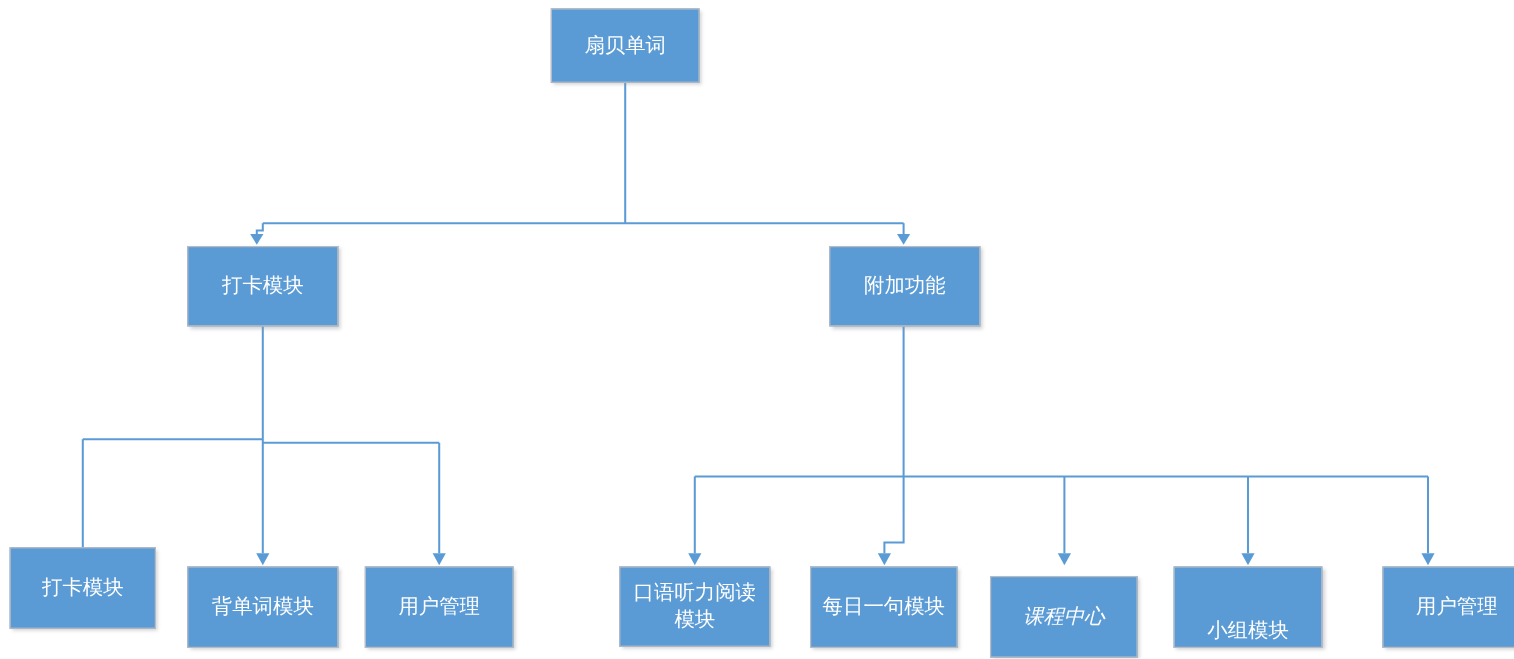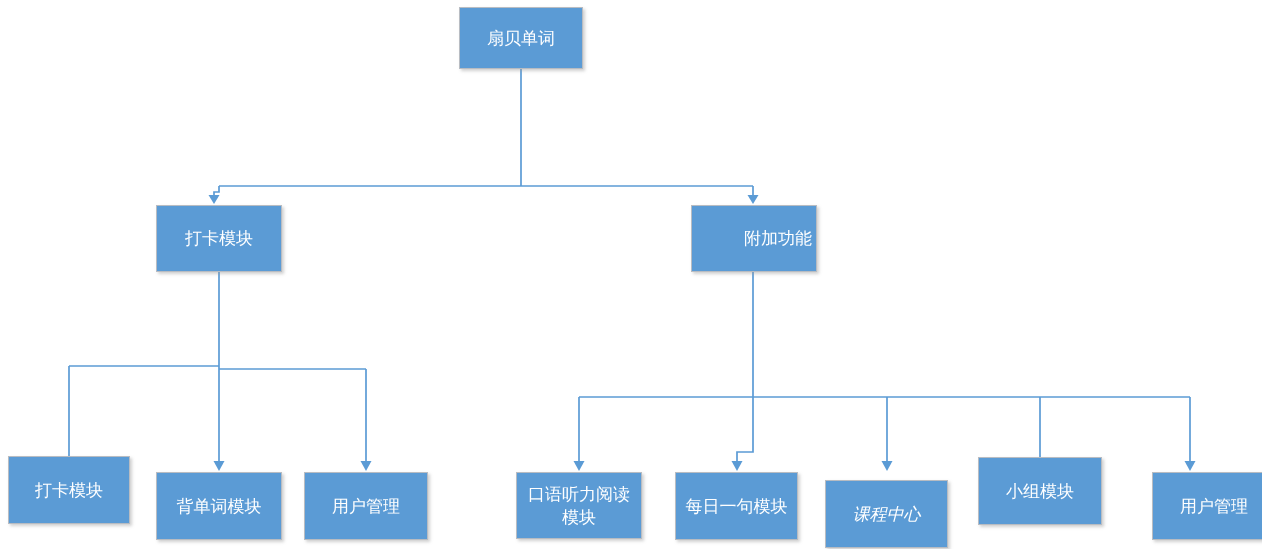--- a/index.html
+++ b/index.html
@@ -34,28 +34,28 @@
     color: #ffffff;
     font-size: 17px;
     line-height: 1.3;
     box-sizing: border-box;
     padding: 2px 4px;
     user-select: none;
   }
   
   .n-root     { left: 459px;  top: 7px;   width: 124px; height: 62px; }
   .n-basic    { left: 156px;  top: 205px; width: 126px; height: 67px; }
-  .n-addon    { left: 691px;  top: 205px; width: 126px; height: 67px; justify-content: flex-end; }
+  .n-addon    { left: 691px;  top: 205px; width: 126px; height: 67px; }
   .n-checkin  { left: 8px;    top: 456px; width: 122px; height: 68px; }
   .n-memorize { left: 156px;  top: 472px; width: 126px; height: 68px; }
   .n-review   { left: 304px;  top: 472px; width: 124px; height: 68px; }
   .n-oral     { left: 516px;  top: 472px; width: 126px; height: 67px; }
   .n-daily    { left: 675px;  top: 472px; width: 123px; height: 68px; }
   .n-course   { left: 825px;  top: 480px; width: 123px; height: 68px; font-style: italic; }
-  .n-group    { left: 978px;  top: 457px; width: 124px; height: 68px; }
+  .n-group    { left: 978px;  top: 472px; width: 124px; height: 68px; align-items: flex-end; }
   .n-user     { left: 1128px; top: 472px; width: 124px; height: 68px; margin-left: 24px; }
 </style>
 </head>
 <body>
 
 <div class="canvas">
 
   <svg class="connectors" viewBox="0 0 1262 549" xmlns="http://www.w3.org/2000/svg">
     <g stroke="#5b9bd5" stroke-width="1.7" fill="none">
 

